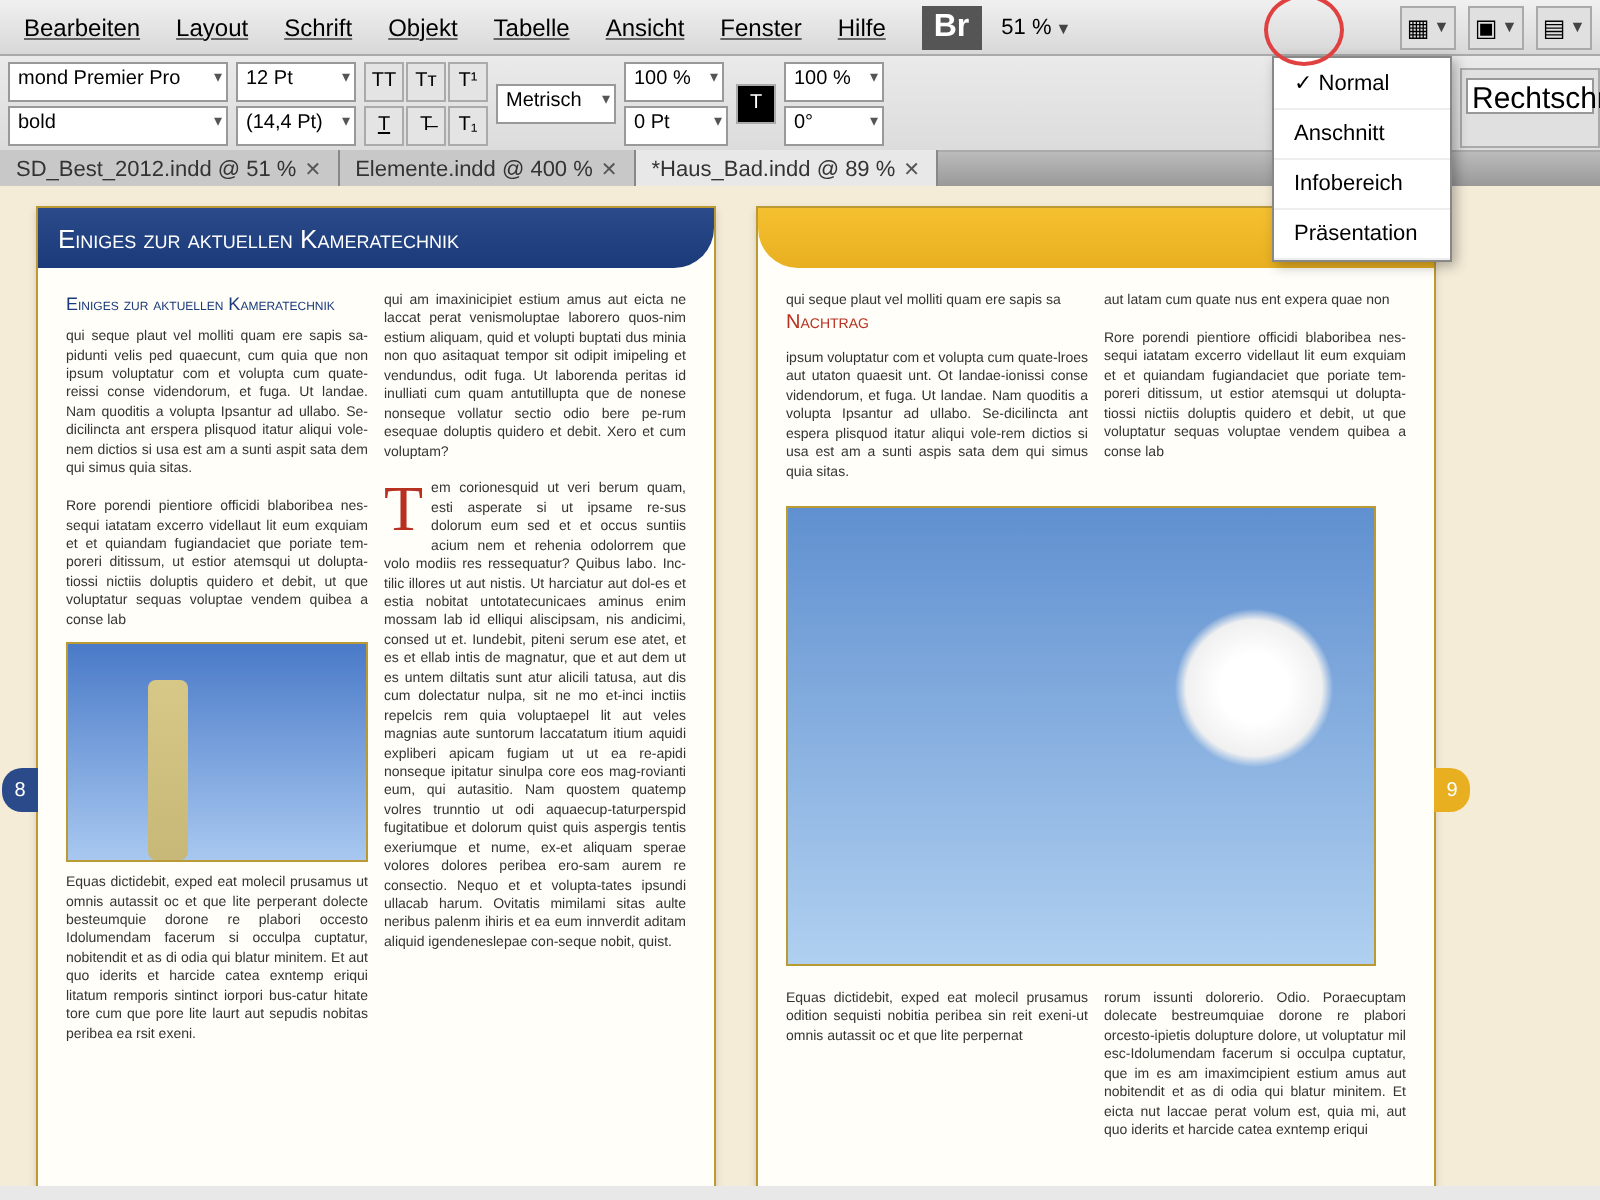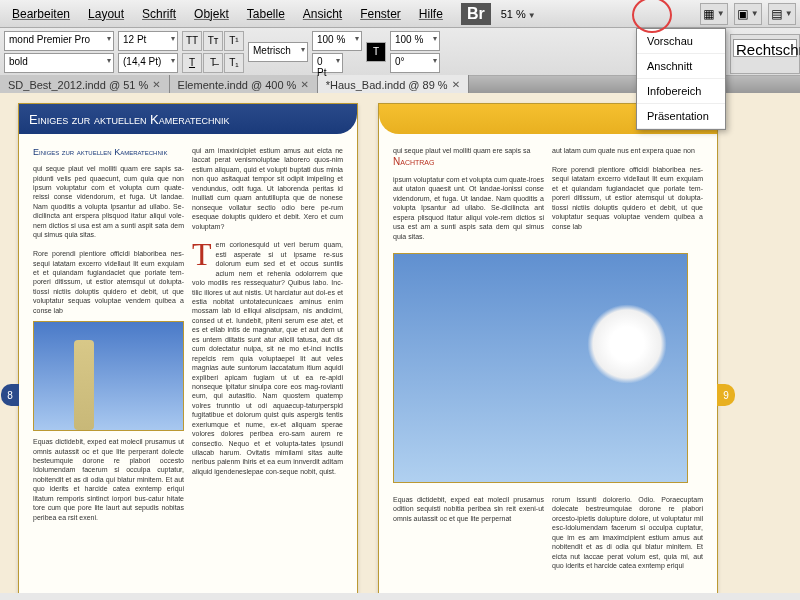--- a/index.html
+++ b/index.html
@@ -95,21 +95,21 @@
       <span class="mini">
           <u>T</u>
         </span>
       <span class="mini">T̶</span>
       <span class="mini">T₁</span>
     </div>
   </div>
   <div class="combo" style="width:60px">Metrisch</div>
   <div class="stack">
     <div class="combo" style="width:50px">100 %</div>
-    <div class="combo" style="width:31px">0 Pt</div>
+    <div class="combo" style="width:52px">0 Pt</div>
   </div>
   <span class="mini" style="background:#000;color:#fff">T</span>
   <div class="stack">
     <div class="combo" style="width:50px">100 %</div>
     <div class="combo" style="width:50px">0°</div>
   </div>
 </div>
 
 <div class="right-panel">
   <div class="combo">Rechtschreib</div>
@@ -124,21 +124,21 @@
       <span>Elemente.indd @ 400 %</span>
       <span class="x">✕</span>
     </div>
   <div class="tab active">
       <span>*Haus_Bad.indd @ 89 %</span>
       <span class="x">✕</span>
     </div>
 </div>
 
 <div class="dropdown">
-  <div class="item">Vorschau</div>
+  <div class="item checked">Normal</div>
   <div class="item">Anschnitt</div>
   <div class="item">Infobereich</div>
   <div class="item">Präsentation</div>
 </div>
 
 <div class="workspace">
   <div class="pages">
     <div class="page">
       <div class="page-marker marker-left">8</div>
       <div class="page-banner banner-blue">Einiges zur aktuellen Kameratechnik</div>

